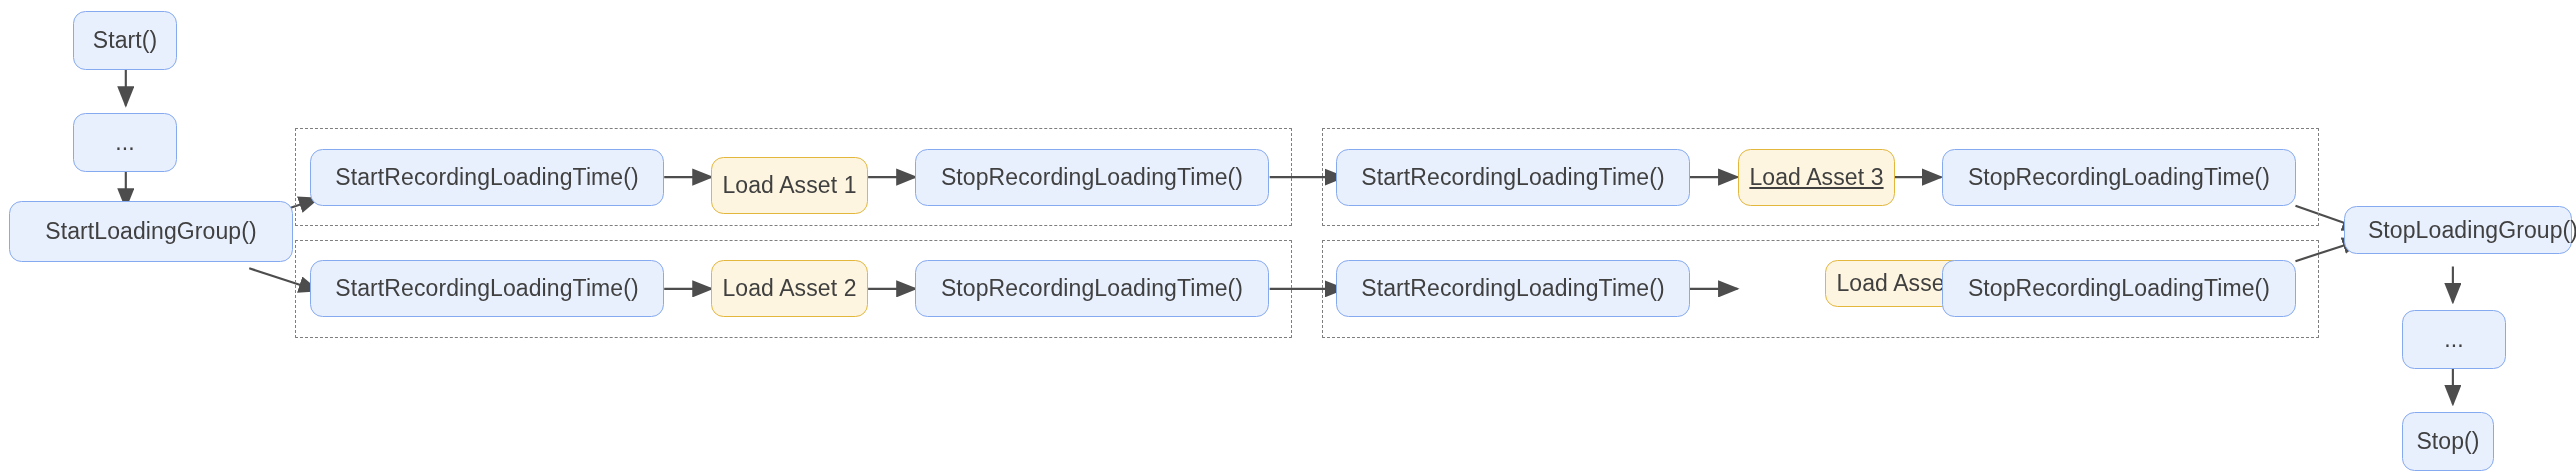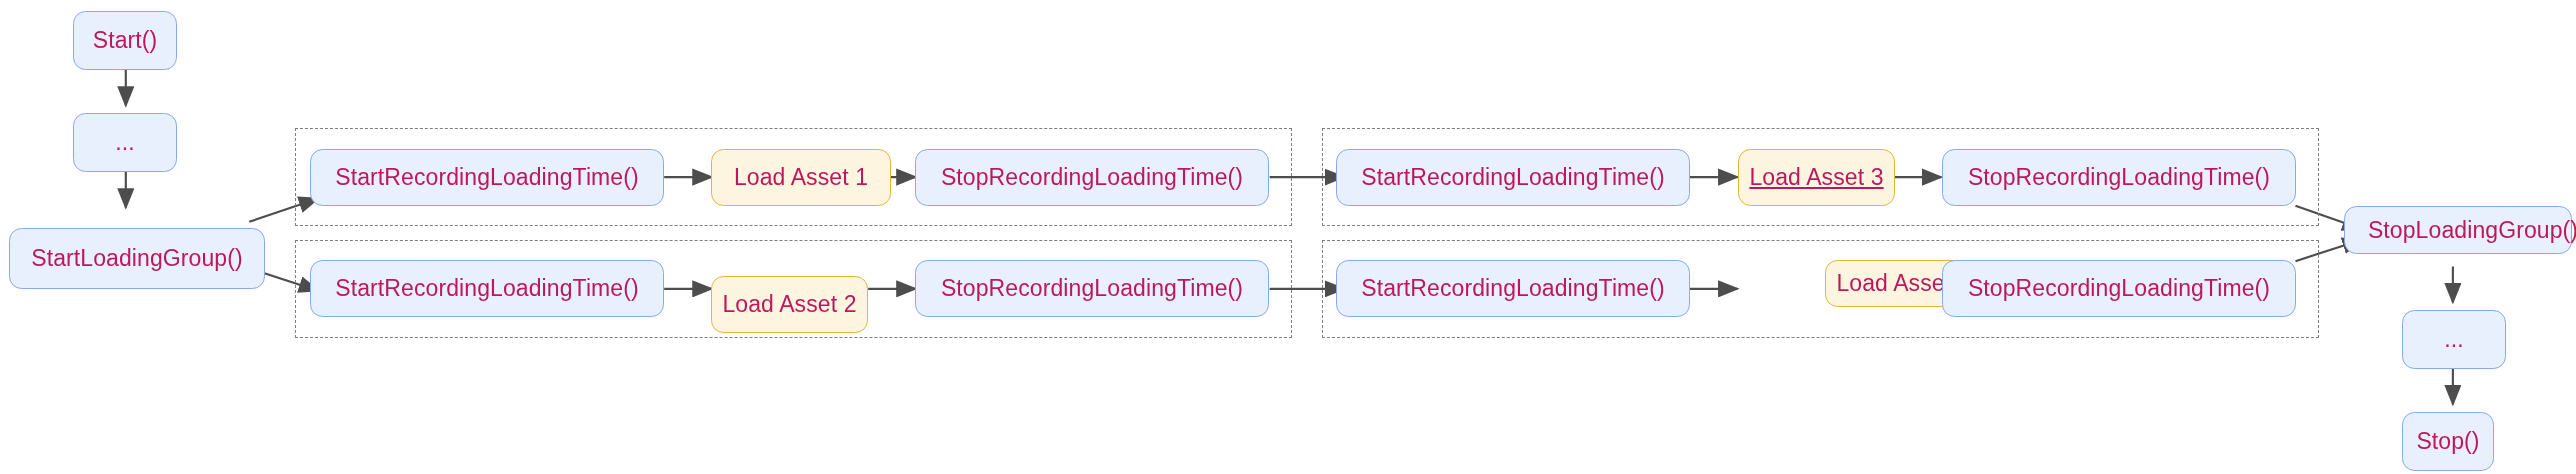--- a/index.html
+++ b/index.html
@@ -32,21 +32,21 @@
     box-sizing: border-box;
     display: flex;
     align-items: center;
     justify-content: center;
     border-radius: 12.5px;
     border-width: 1.8px;
     border-style: solid;
     font-size: 23px;
     line-height: 1;
     letter-spacing: 0.1px;
-    color: #be185d;
+    color: #404040;
     white-space: nowrap;
     z-index: 3;
   }
   .node.blue {
     background: #e8effd;
     border-color: #86aaf0;
   }
   .node.yellow {
     background: #fdf5e0;
     border-color: #e3b63c;
@@ -114,38 +114,38 @@
   </svg>
 
   <div class="node blue" style="left:73px; top:10.7px; width:104px; height:59px;">
     <span class="lbl">Start()</span>
   </div>
 
   <div class="node blue" style="left:73px; top:113px; width:104px; height:59px;">
     <span class="lbl">...</span>
   </div>
 
-  <div class="node blue" style="left:9px; top:228px; width:256px; height:61px;">
+  <div class="node blue" style="left:9px; top:201px; width:284px; height:61px;">
     <span class="lbl">StartLoadingGroup()</span>
   </div>
 
   <div class="node blue" style="left:310px; top:149px; width:354px; height:57px;">
     <span class="lbl">StartRecordingLoadingTime()</span>
   </div>
-  <div class="node yellow" style="left:711px; top:149px; width:180px; height:57px;">
+  <div class="node yellow" style="left:711px; top:157px; width:157px; height:57px;">
     <span class="lbl">Load Asset 1</span>
   </div>
   <div class="node blue" style="left:915px; top:149px; width:354px; height:57px;">
     <span class="lbl">StopRecordingLoadingTime()</span>
   </div>
 
   <div class="node blue" style="left:310px; top:260px; width:354px; height:57px;">
     <span class="lbl">StartRecordingLoadingTime()</span>
   </div>
-  <div class="node yellow" style="left:711px; top:276px; width:157px; height:57px;">
+  <div class="node yellow" style="left:711px; top:260px; width:157px; height:57px;">
     <span class="lbl">Load Asset 2</span>
   </div>
   <div class="node blue" style="left:915px; top:260px; width:354px; height:57px;">
     <span class="lbl">StopRecordingLoadingTime()</span>
   </div>
 
   <div class="node blue" style="left:1336px; top:149px; width:354px; height:57px;">
     <span class="lbl">StartRecordingLoadingTime()</span>
   </div>
   <div class="node yellow" style="left:1738px; top:149px; width:157px; height:57px;text-decoration:underline;">

